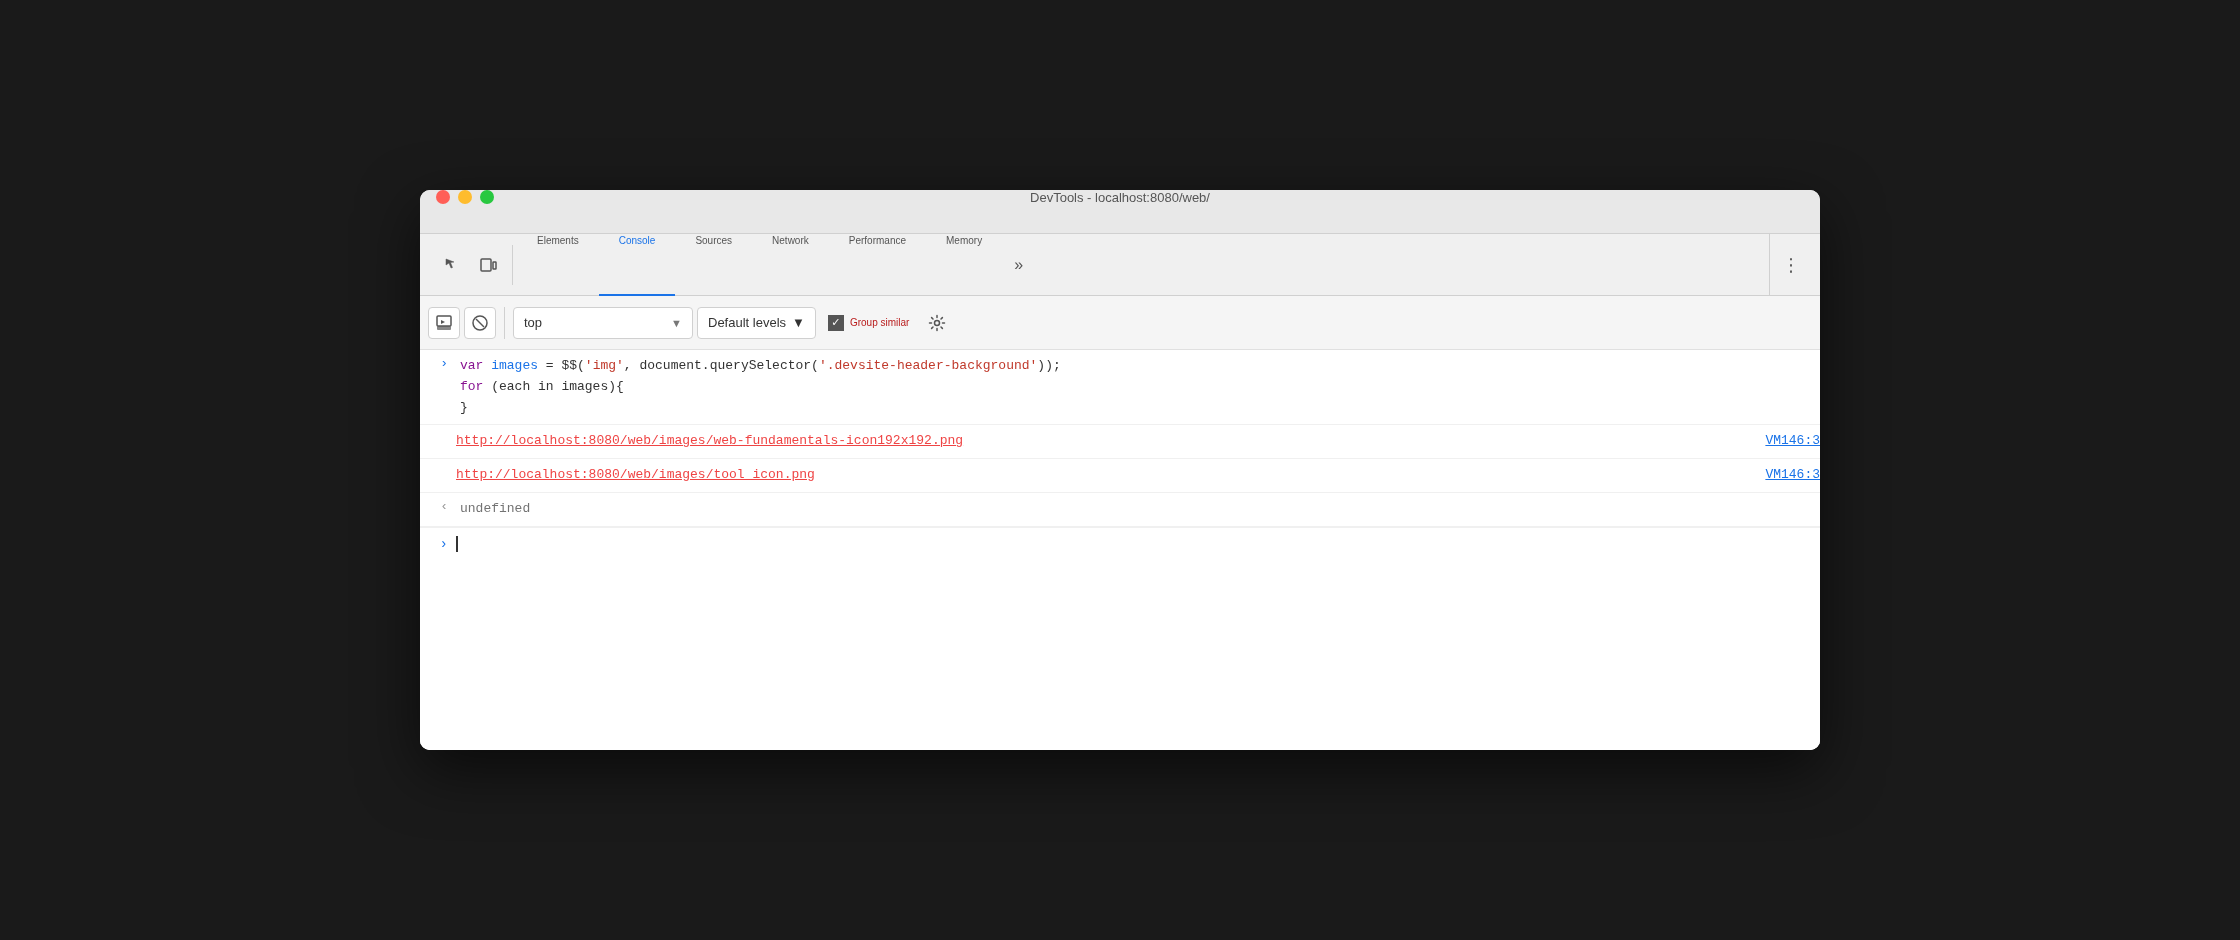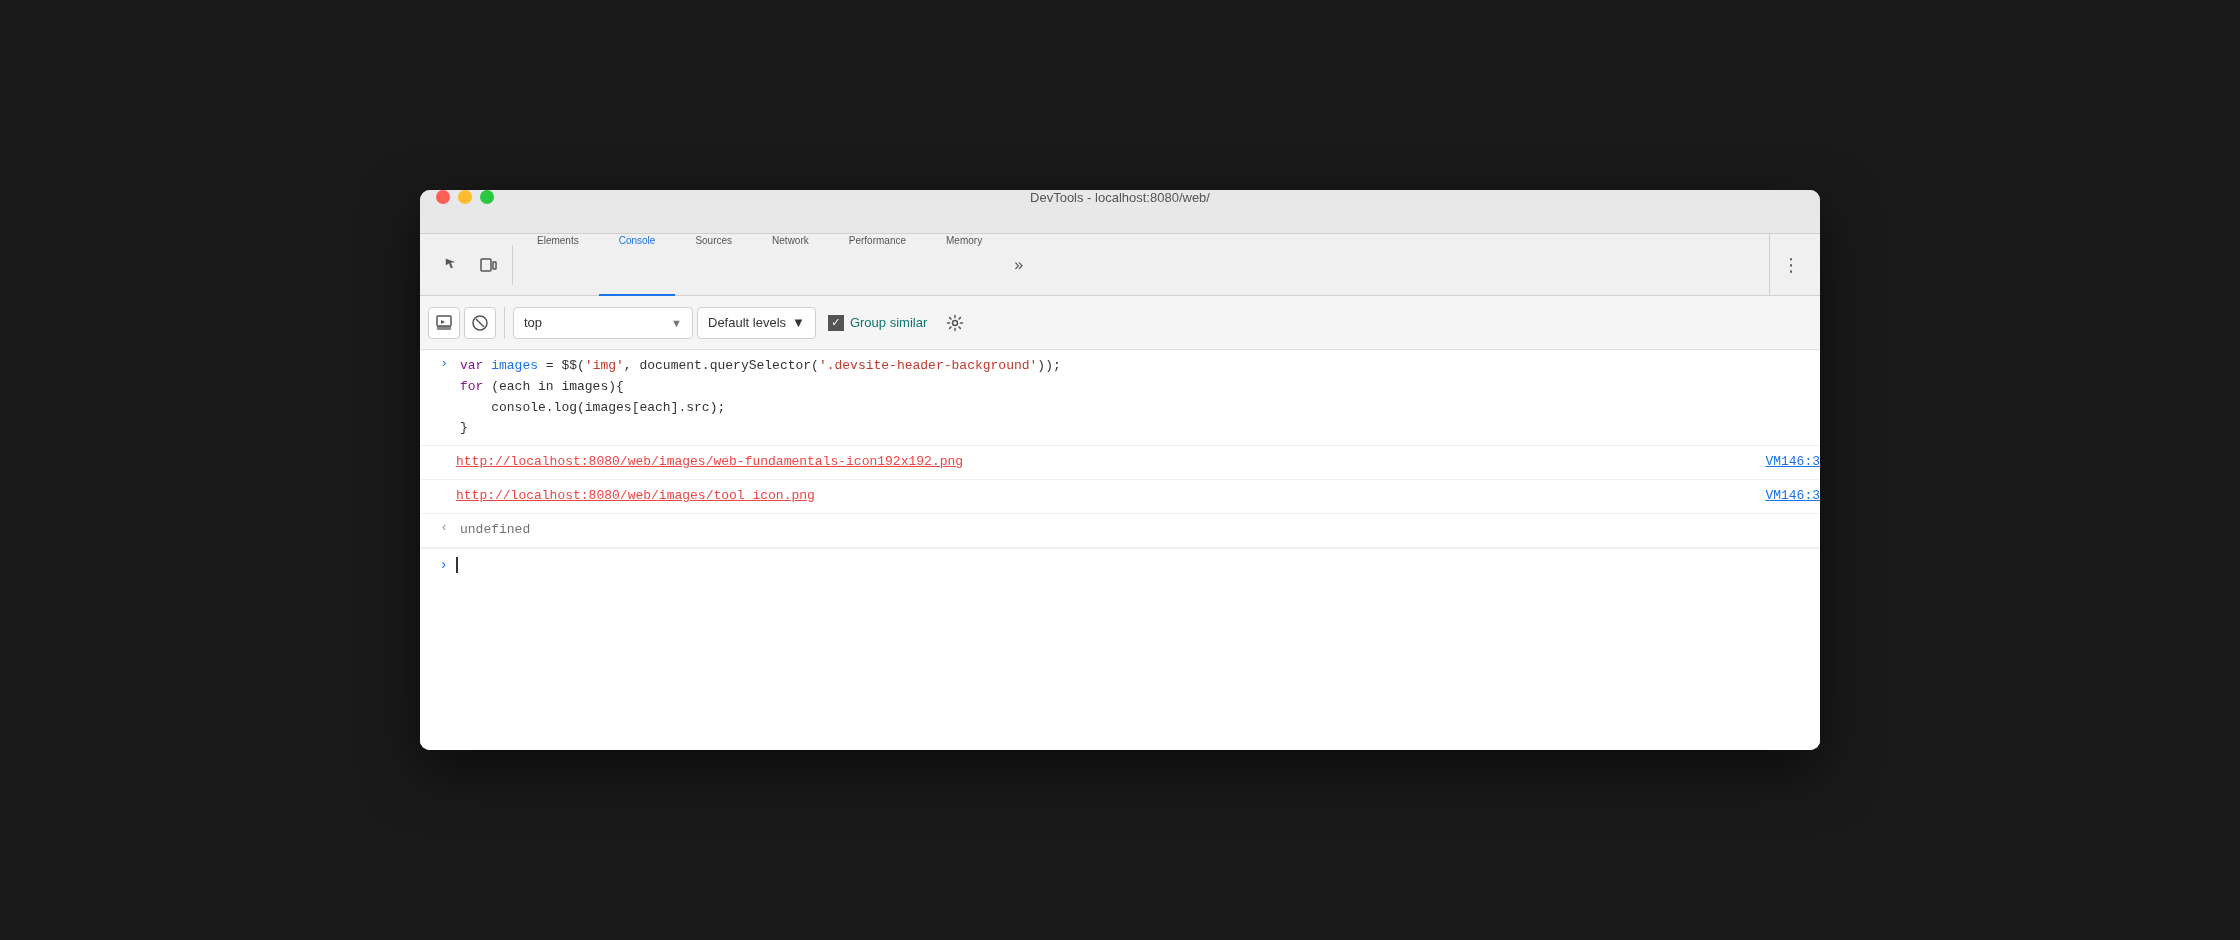--- a/index.html
+++ b/index.html
@@ -213,22 +213,22 @@
       height: 16px;
       border: 2px solid #555;
       background: #555;
       display: flex;
       align-items: center;
       justify-content: center;
       color: white;
       font-size: 11px;
     }
     .checkbox-label {
-      font-size: 13px;
-      color: #0f766e;
+      font-size: 10px;
+      color: #b91c1c;
     }
     .settings-btn {
       width: 32px;
       height: 32px;
       display: flex;
       align-items: center;
       justify-content: center;
       cursor: pointer;
       color: #555;
       font-size: 18px;
@@ -414,21 +414,20 @@
       </div>
     </div>
 
     <div class="console-output">
 
       <div class="console-entry">
         <div class="entry-arrow blue">›</div>
         <div class="entry-content">
           <span class="code-line"><span class="kw-var">var</span> <span class="kw-blue">images</span> = $$(<span class="str-red">'img'</span>, document.querySelector(<span class="str-red">'.devsite-header-background'</span>));</span>
           <span class="code-line"><span class="kw-for">for</span> (each in images){</span>
-          <span class="code-line">    console.log(images[each].src);</span>
           <span class="code-line">}</span>
         </div>
       </div>
 
       <div class="console-entry">
         <div class="entry-arrow"></div>
         <div class="entry-content link-output">
           <span class="link-blue">http://localhost:8080/web/images/web-fundamentals-icon192x192.png</span>
           <span class="vm-ref">VM146:3</span>
         </div>

